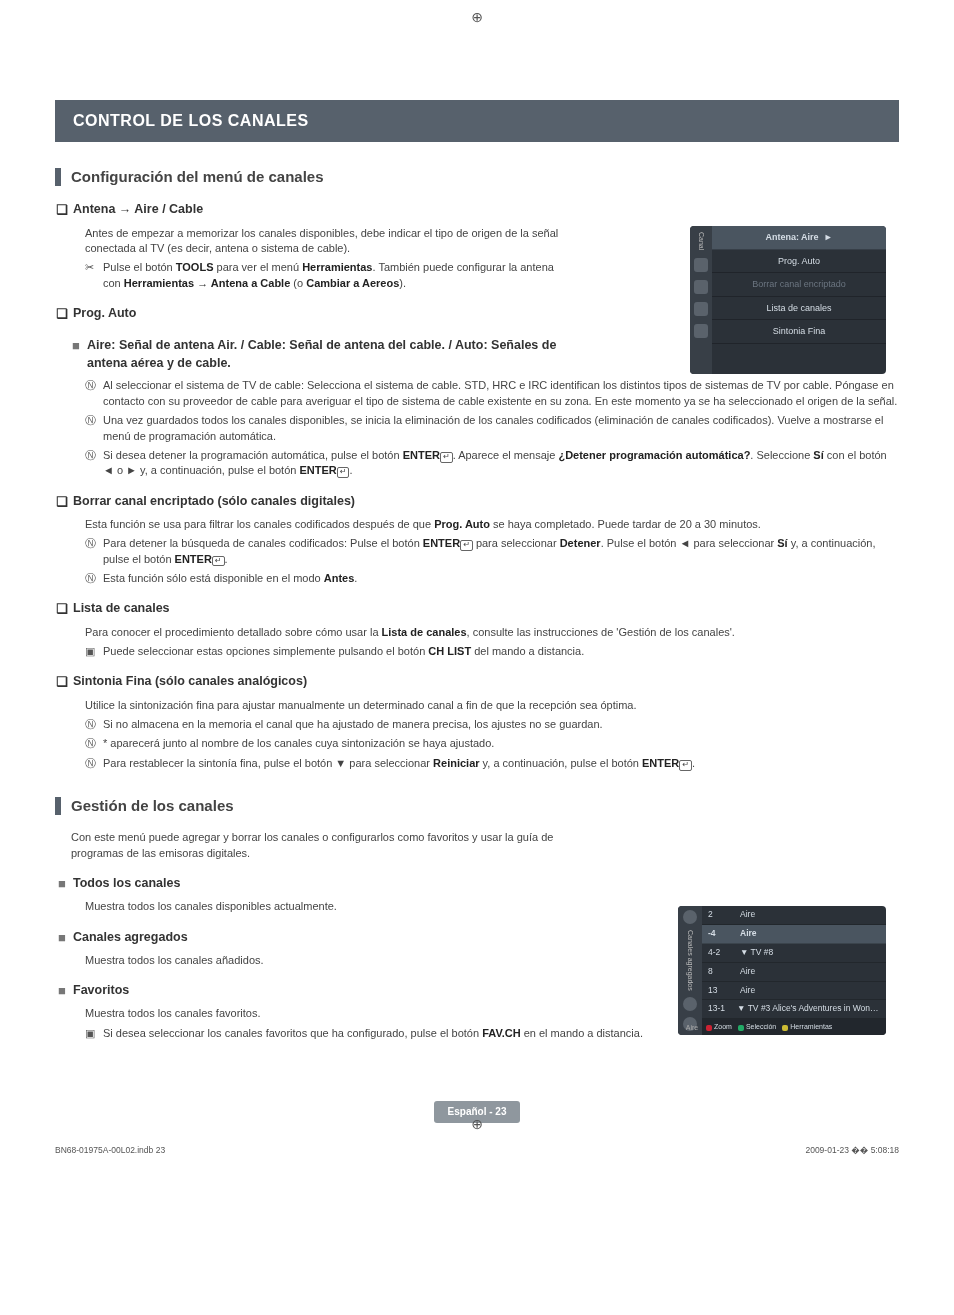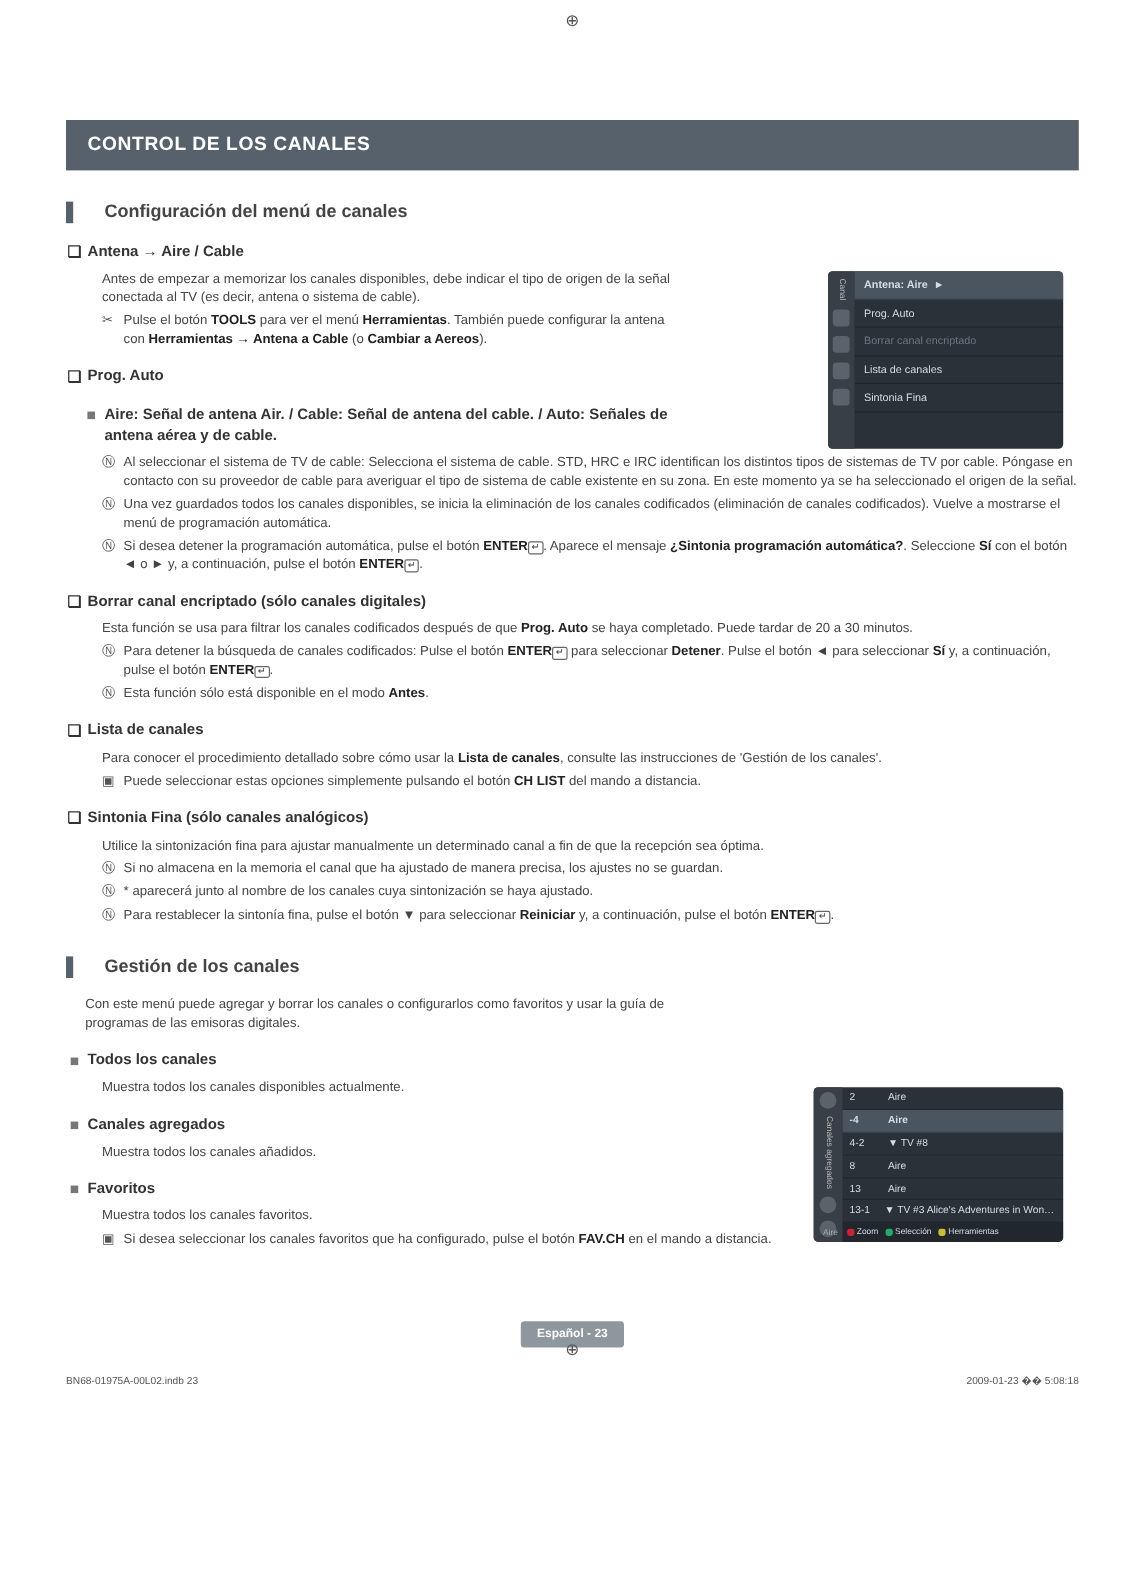--- a/index.html
+++ b/index.html
@@ -26,21 +26,20 @@
     padding: 10px 18px;
     letter-spacing: 0.5px;
     text-transform: uppercase;
   }
 
   .section-heading {
     display: flex;
     align-items: center;
     margin-top: 24px;
     margin-bottom: 14px;
-    gap: 16px;
   }
   .section-heading .bar {
     width: 6px; height: 18px; background: #57616c; margin-right: 10px;
   }
   .section-heading .txt {
     font-size: 15px; font-weight: bold; color: #444;
   }
 
   .q { display:inline-block; width:14px; text-align:center; font-weight:bold; margin-right:4px; font-size:13px; }
   .sq-filled { color:#777; }
@@ -70,21 +69,21 @@
     font-size: 9px;
     color: #d5dde5;
   }
   .tv-menu .side {
     position:absolute; left:0; top:0; bottom:0; width:22px; background:#383f47;
     display:flex; flex-direction:column; align-items:center; gap:8px; padding-top:6px;
   }
   .tv-menu .side .vlabel { writing-mode: vertical-rl; font-size:7px; color:#bbb; }
   .tv-menu .side .ic { width:14px; height:14px; border-radius:3px; background:#5a626b; }
   .tv-menu .rows { margin-left:22px; }
-  .tv-menu .row { padding:5px 8px; border-bottom:1px solid rgba(0,0,0,.25); display:flex; justify-content:flex-start; align-items:center; }
+  .tv-menu .row { padding:5px 8px; border-bottom:1px solid rgba(0,0,0,.25); display:flex; justify-content:center; align-items:center; }
   .tv-menu .row.hl { background:#4a5560; font-weight:bold; }
   .tv-menu .row.dim { color:#6b7580; }
   .tv-menu .spacer { height:30px; }
 
   
   .ch-list {
     position:absolute;
     right:68px;
     top:906px;
     width:208px;
@@ -177,21 +176,21 @@
   <span class="bullet-icon">Ⓝ</span>
   <span class="bullet-txt">Al seleccionar el sistema de TV de cable: Selecciona el sistema de cable. STD, HRC e IRC identifican los distintos tipos de sistemas de TV por cable. Póngase en contacto con su proveedor de cable para averiguar el tipo de sistema de cable existente en su zona. En este momento ya se ha seleccionado el origen de la señal.</span>
 </div>
 <div class="bullet-row">
   <span class="bullet-icon">Ⓝ</span>
   <span class="bullet-txt">Una vez guardados todos los canales disponibles, se inicia la eliminación de los canales codificados (eliminación de canales codificados). Vuelve a mostrarse el menú de programación automática.</span>
 </div>
 <div class="bullet-row">
   <span class="bullet-icon">Ⓝ</span>
   <span class="bullet-txt">
-    <span>Si desea detener la programación automática, pulse el botón </span><b>ENTER</b><span class="enter-icon"></span><span>. Aparece el mensaje </span><b>¿Sintonia programación automática?</b><span>. Seleccione </span><b>Sí</b><span> con el botón ◄ o ► y, a continuación, pulse el botón </span><b>ENTER</b><span class="enter-icon"></span><span>.</span>
+    <span>Si desea detener la programación automática, pulse el botón </span><b>ENTER</b><span class="enter-icon"></span><span>. Aparece el mensaje </span><b>¿Detener programación automática?</b><span>. Seleccione </span><b>Sí</b><span> con el botón ◄ o ► y, a continuación, pulse el botón </span><b>ENTER</b><span class="enter-icon"></span><span>.</span>
   </span>
 </div>
 
 <div class="subhead">
   <span class="q">❏</span>
   <span class="content">Borrar canal encriptado (sólo canales digitales)</span>
 </div>
 <div class="body-text">
   <span>Esta función se usa para filtrar los canales codificados después de que </span><b>Prog. Auto</b><span> se haya completado. Puede tardar de 20 a 30 minutos.</span>
 </div>

